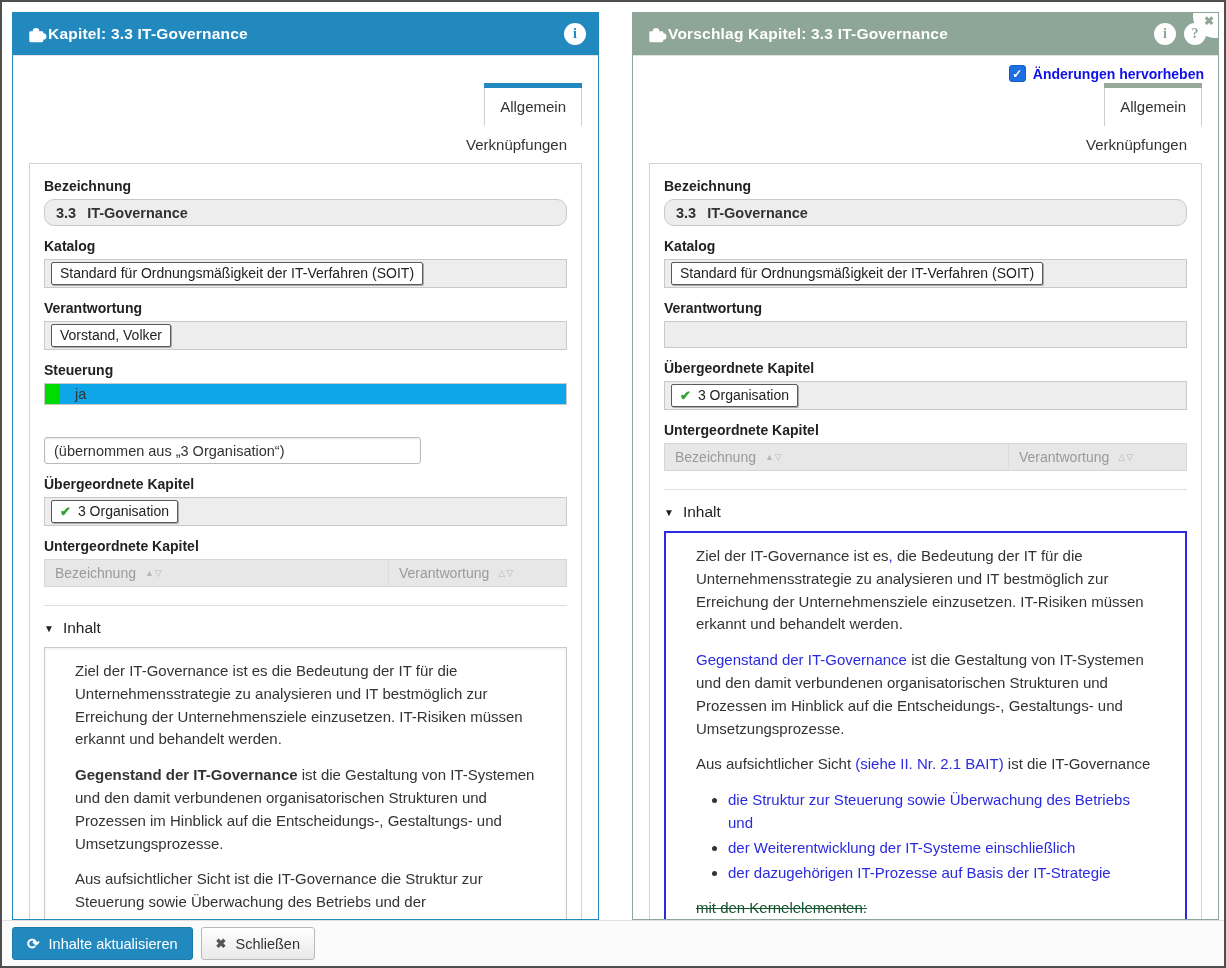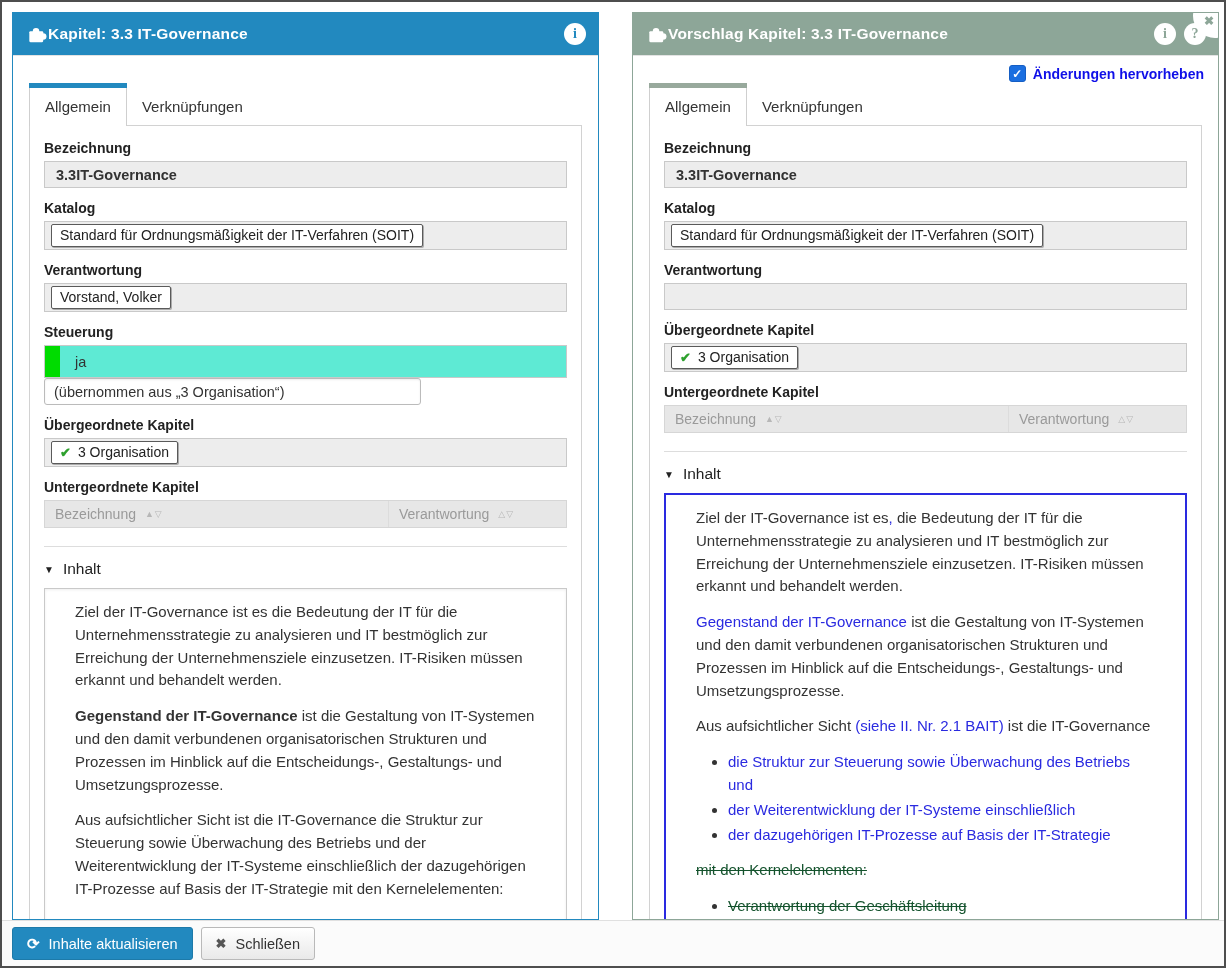--- a/index.html
+++ b/index.html
@@ -30,42 +30,42 @@
   .panel-body{position:relative;height:calc(100% - 42px);border-top:1px solid #e3e3e3;
     padding:26px 16px 0;box-sizing:border-box;}
 
   
   .check-row{position:absolute;top:9px;right:14px;display:flex;align-items:center;gap:7px;z-index:3;cursor:pointer;}
   .checkbox{width:17px;height:17px;background:#1b6fe0;border:1px solid #155ec4;border-radius:3px;color:#fff;
     display:flex;align-items:center;justify-content:center;font-size:12px;font-weight:bold;box-sizing:border-box;}
   .check-label{color:#0f0fe8;font-weight:bold;font-size:14px;}
 
   
-  .tabs{display:flex;align-items:flex-end;position:relative;z-index:2;margin-bottom:-1px;}
+  .tabs{display:flex;align-items:flex-end;position:relative;z-index:2;margin-bottom:-1px;flex-direction:column;}
   .tab{padding:10px 15px 11px;font-size:15px;color:#333;cursor:pointer;}
   .tab.active{background:#fff;border:1px solid #cfcfcf;border-bottom:none;position:relative;margin-top:5px;}
   .tab.active::before{content:"";position:absolute;top:-5px;left:-1px;right:-1px;height:5px;background:var(--accent);}
 
   .tab-panel{border:1px solid #d2d2d2;background:#fff;padding:12px 14px 14px;min-height:1200px;box-sizing:border-box;}
 
   
   .flabel{font-weight:bold;font-size:14px;color:#222;margin:12px 0 5px;}
   .flabel:first-child{margin-top:2px;}
   .field{background:#ededed;border:1px solid #c9c9c9;min-height:27px;display:flex;align-items:center;
     padding:2px 6px;font-size:14.5px;color:#333;box-sizing:border-box;}
-  .field.bez{font-weight:bold;padding-left:11px;}
+  .field.bez{font-weight:bold;padding-left:11px;gap:11px;border-radius:10px;}
   .chip{background:#fff;border:1px solid #5a5a5a;border-radius:2px;padding:2px 8px 3px;font-size:14px;color:#222;
     display:inline-flex;align-items:center;gap:7px;box-shadow:1px 1px 0 rgba(0,0,0,.28);cursor:pointer;}
   .chip .check{color:#2ea12e;font-size:13px;font-weight:bold;}
-  .rel-field{background:#5eead4;border:1px solid #c9c9c9;height:33px;display:flex;align-items:center;
+  .rel-field{background:#0ea5e9;border:1px solid #c9c9c9;height:22px;display:flex;align-items:center;
     padding:0;font-size:14.5px;color:#333;box-sizing:border-box;}
   .rel-sq{width:15px;height:100%;background:#00dc00;margin-right:15px;}
   .text-input{width:72%;height:27px;border:1px solid #bbb;border-radius:3px;padding:2px 9px;font-size:14.5px;
     color:#333;box-shadow:inset 0 1px 2px rgba(0,0,0,.08);box-sizing:border-box;
-    font-family:"Liberation Sans",sans-serif;background:#fff;}
+    font-family:"Liberation Sans",sans-serif;background:#fff;margin-top:32px;}
   .subtable{display:flex;background:#e7e7e7;border:1px solid #d6d6d6;height:28px;align-items:center;
     font-size:14px;color:#9a9a9a;box-sizing:border-box;}
   .subtable .cell{display:flex;align-items:center;gap:9px;padding:0 10px;height:100%;cursor:pointer;}
   .subtable .c1{flex:0 0 62%;}
   .subtable .c2{flex:1;border-left:1px solid #dcdcdc;}
   .sort{font-size:9px;letter-spacing:1px;color:#b7b7b7;}
 
   .hr{border-top:1px solid #ddd;margin:18px 0 13px;}
   .inhalt-head{display:flex;align-items:center;gap:9px;font-size:15.5px;color:#222;margin:0 0 10px;cursor:pointer;}
   .caret{font-size:10px;color:#222;}

